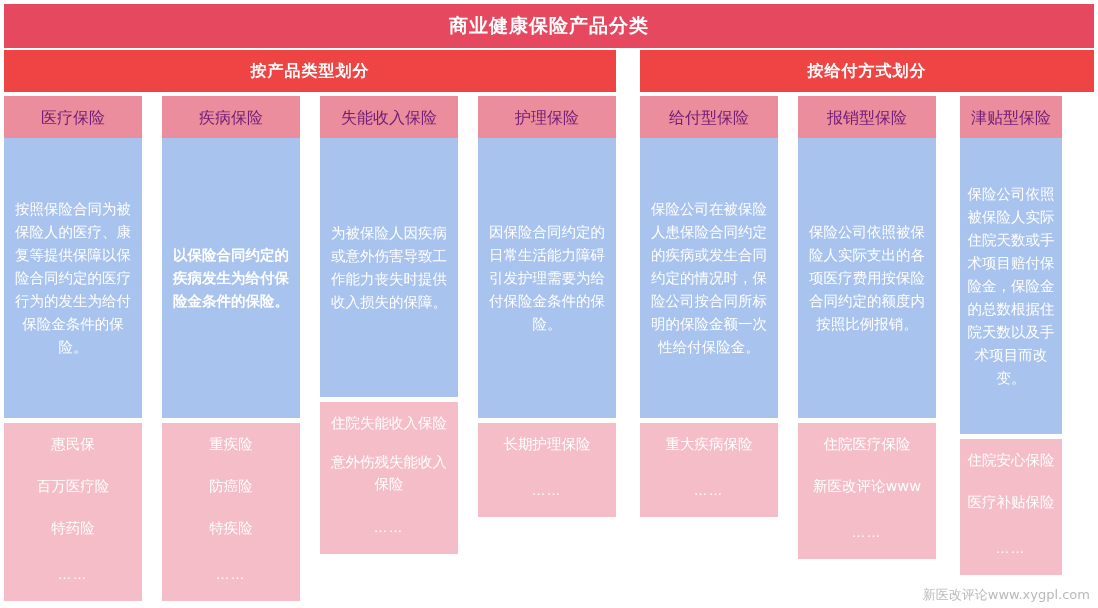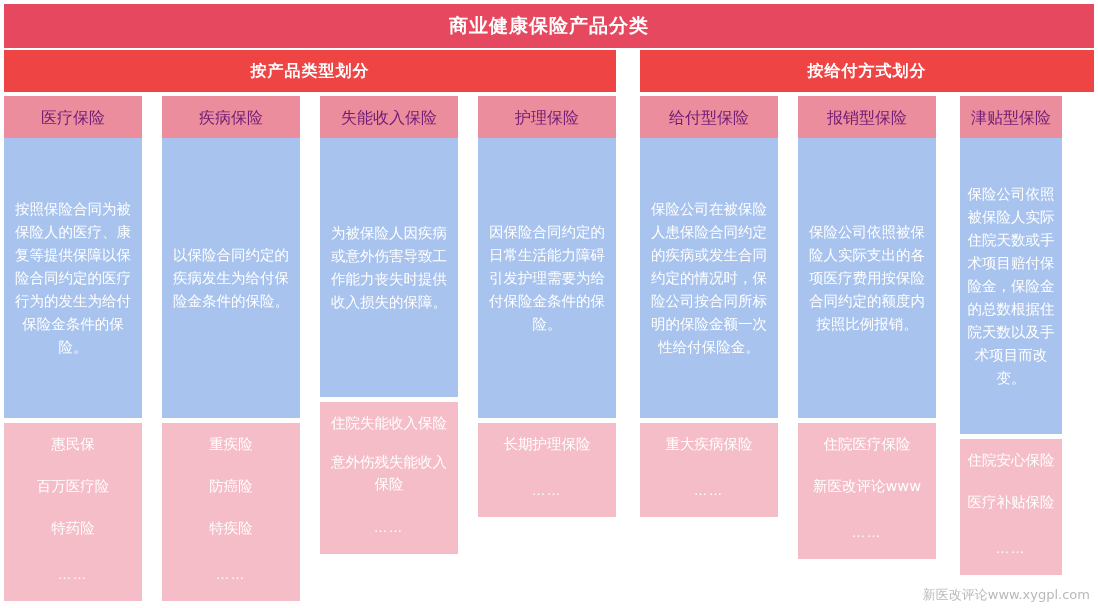--- a/index.html
+++ b/index.html
@@ -154,21 +154,21 @@
       <div class="col-items">
         <div class="col-item">惠民保</div>
         <div class="col-item">百万医疗险</div>
         <div class="col-item">特药险</div>
         <div class="col-item ellipsis">……</div>
       </div>
     </div>
 
     <div class="column col-1">
       <div class="col-head">疾病保险</div>
-      <div class="col-desc" style="height: 280px;">以保险合同约定的疾病发生为给付保险金条件的保险。</div>
+      <div class="col-desc" style="height: 280px; font-weight: bold;">以保险合同约定的疾病发生为给付保险金条件的保险。</div>
       <div class="col-items">
         <div class="col-item">重疾险</div>
         <div class="col-item">防癌险</div>
         <div class="col-item">特疾险</div>
         <div class="col-item ellipsis">……</div>
       </div>
     </div>
 
     <div class="column col-2">
       <div class="col-head">失能收入保险</div>

